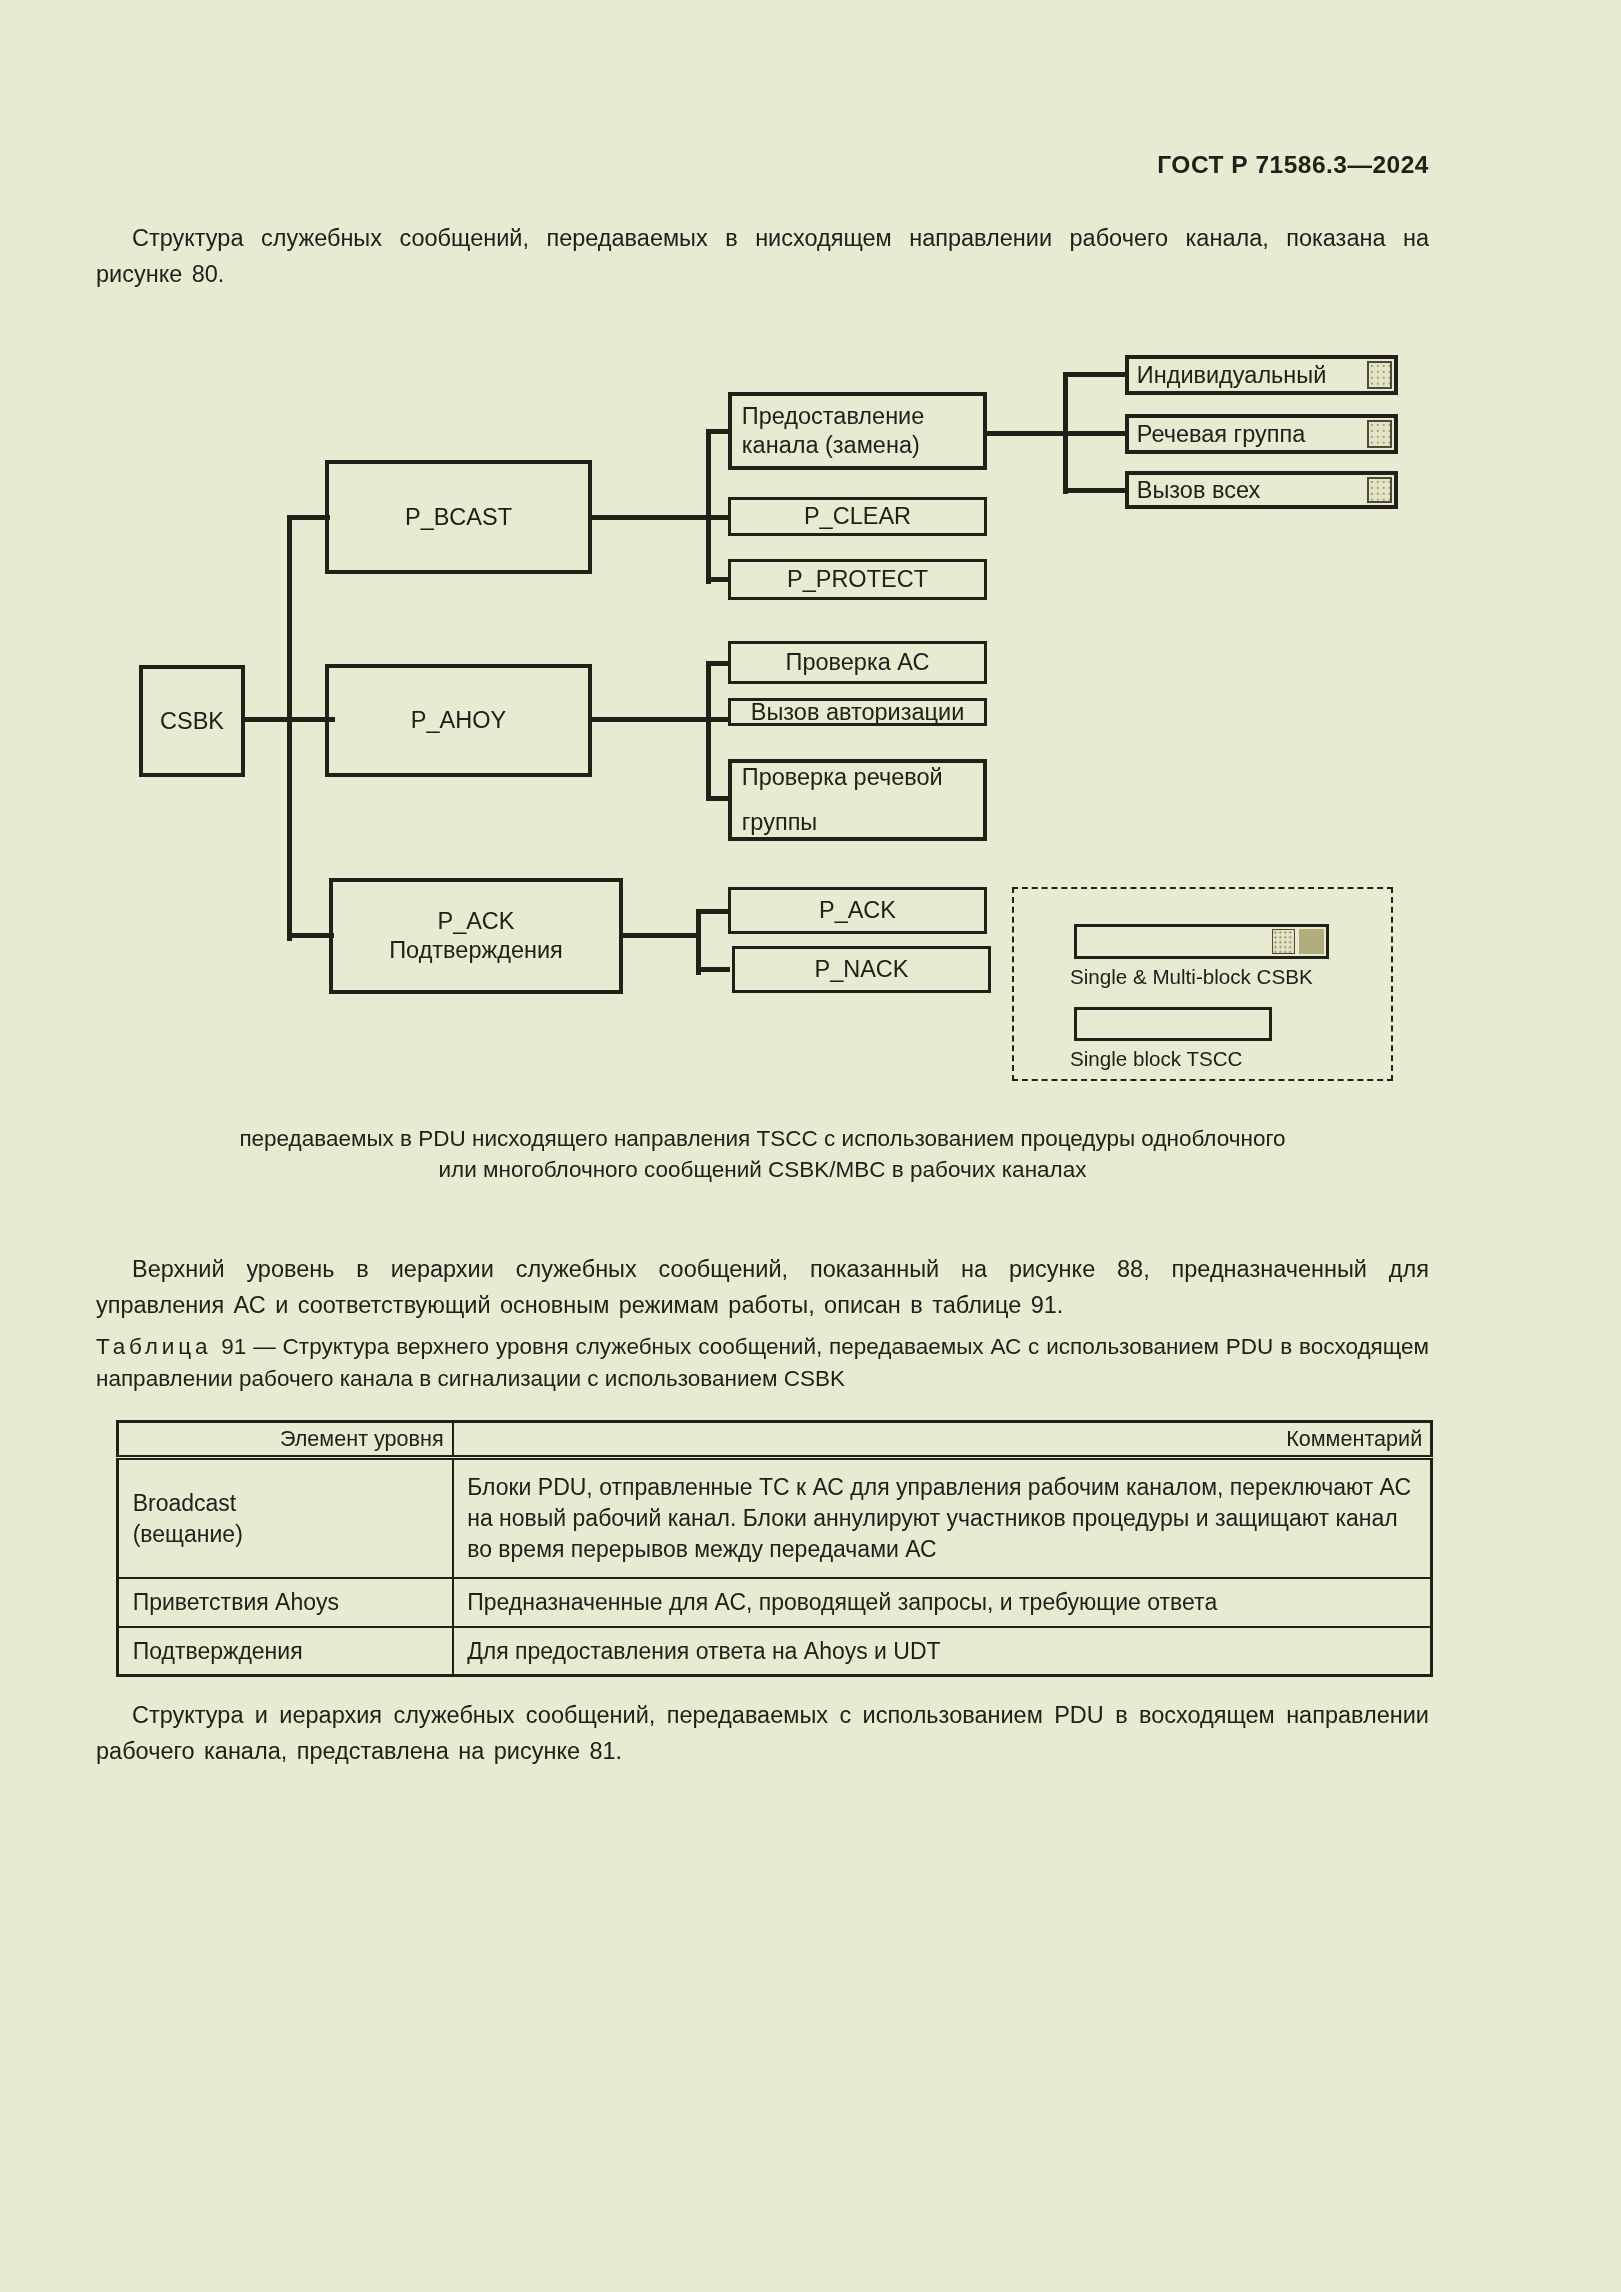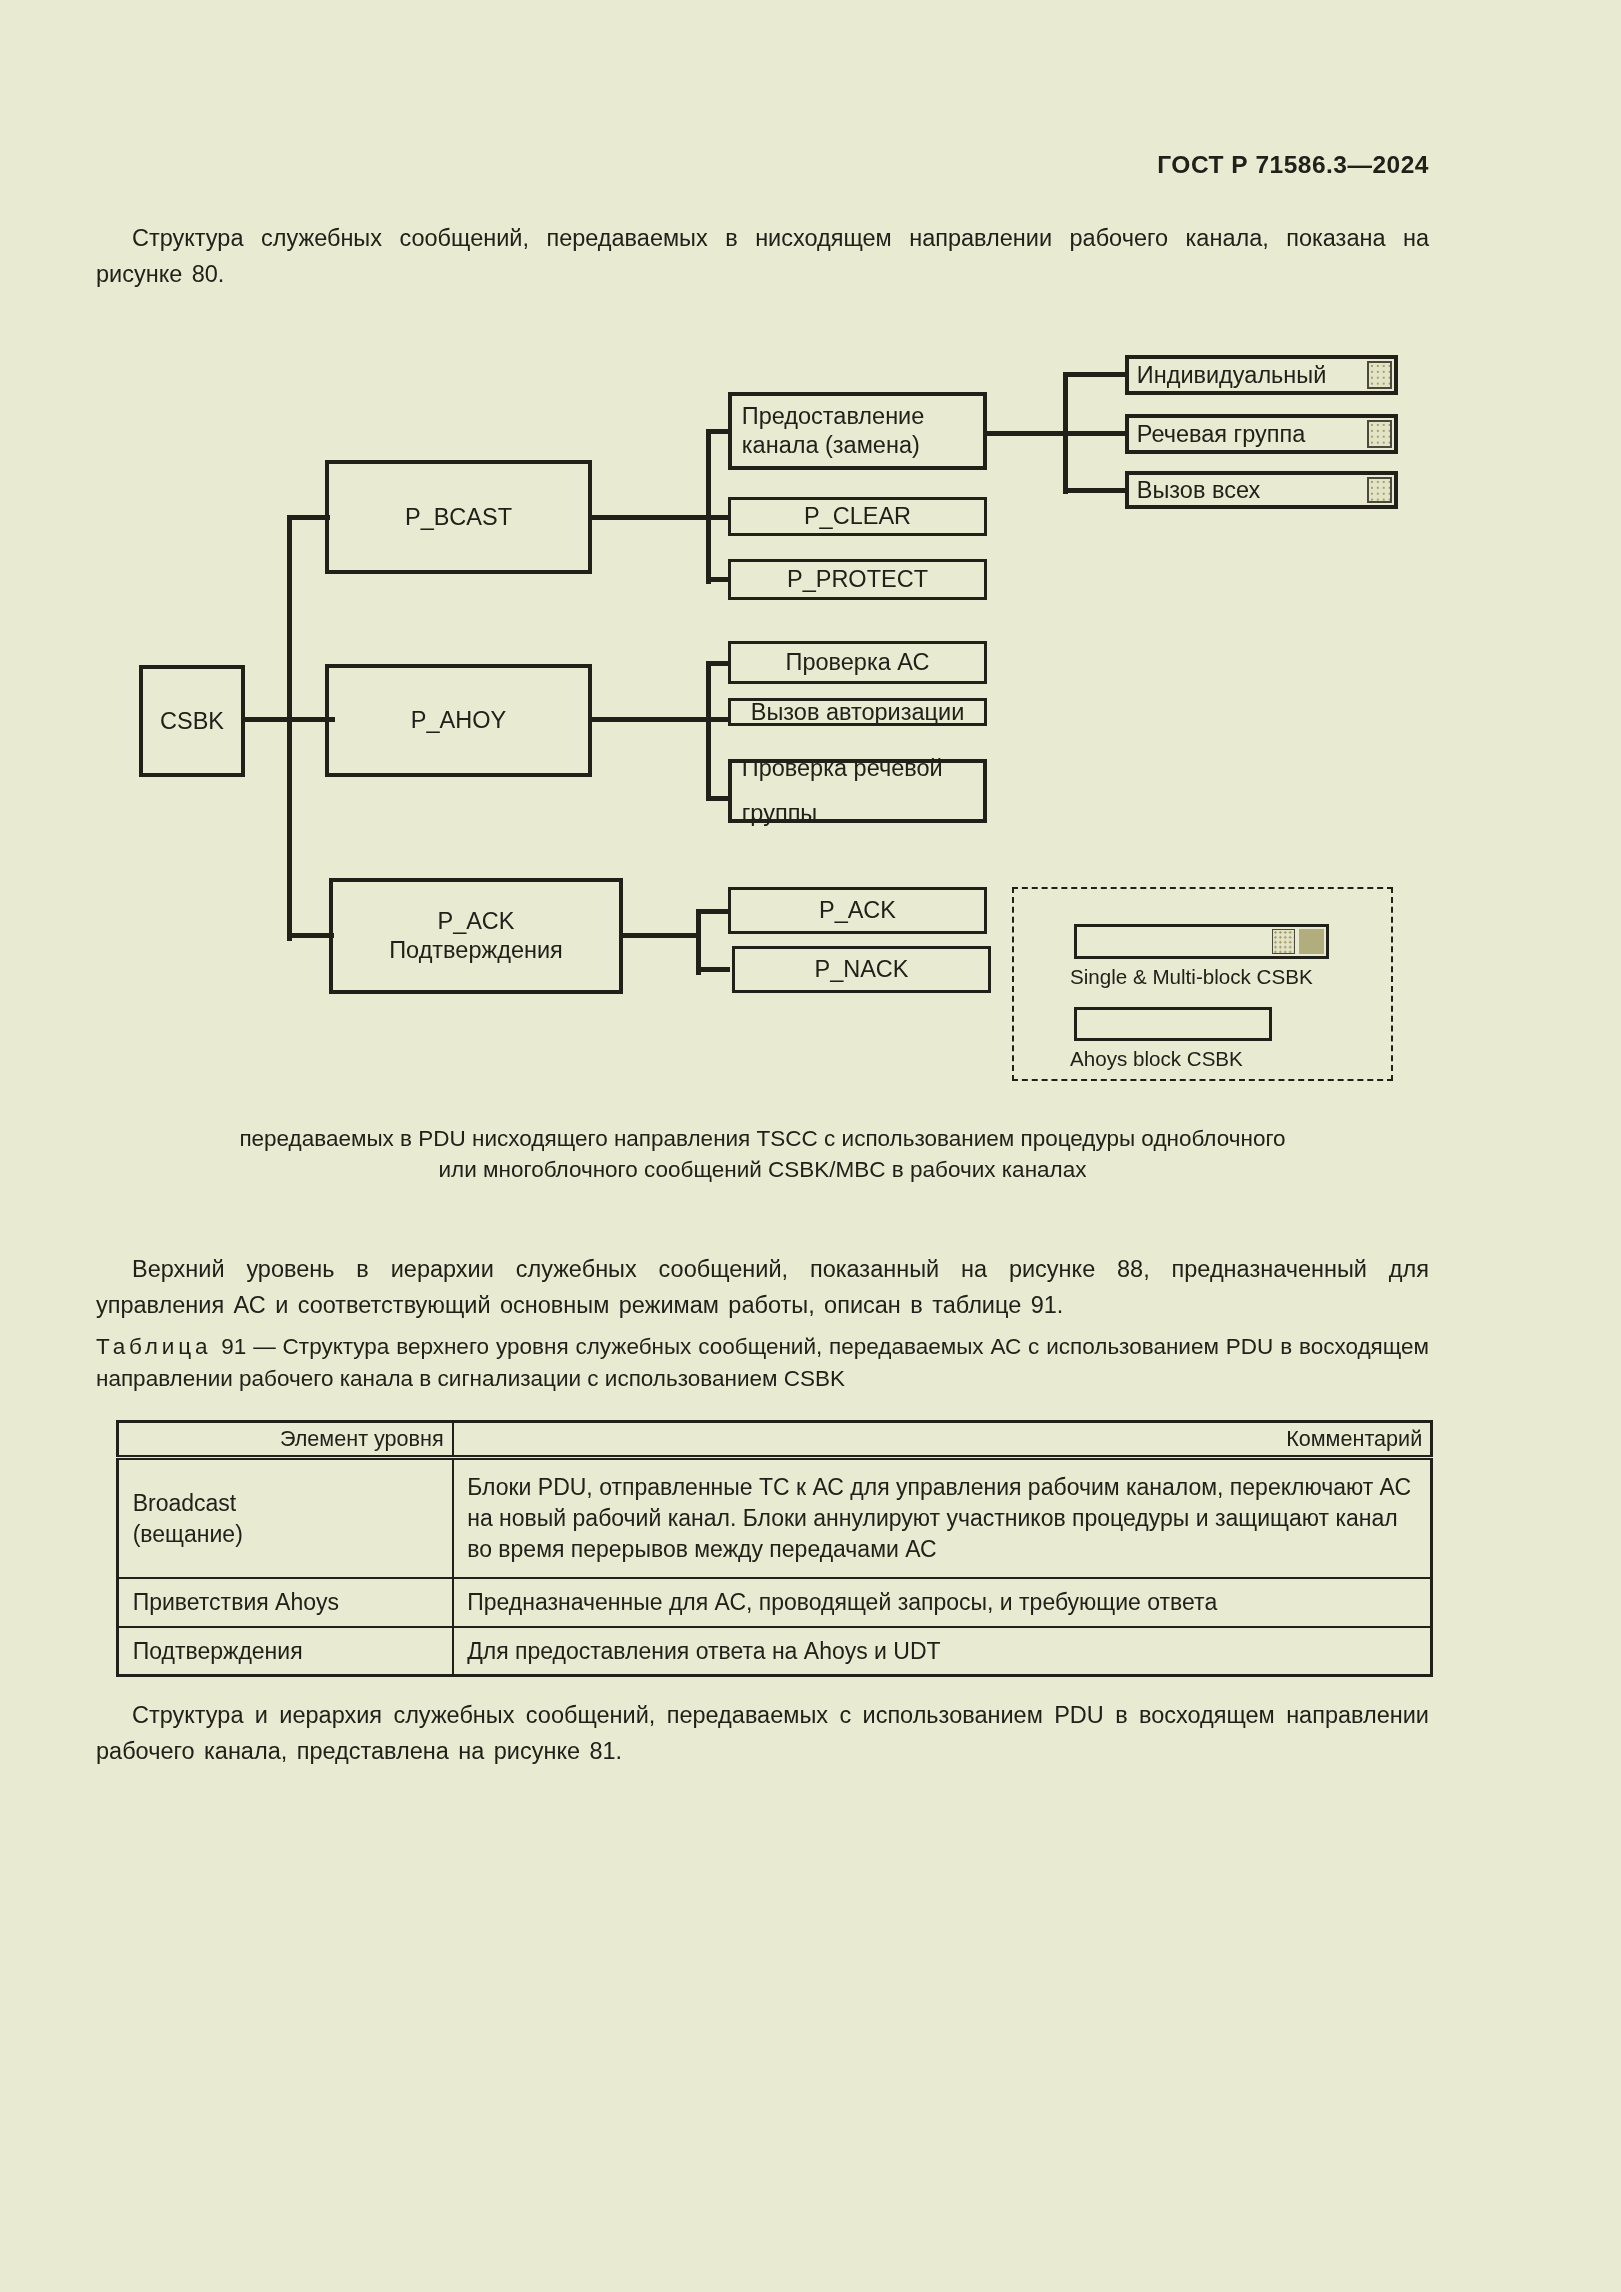--- a/index.html
+++ b/index.html
@@ -144,21 +144,21 @@
     <div class="bx thin" style="left:728px;top:559px;width:259px;height:41px;">
       <span>P_PROTECT</span>
     </div>
 
     <div class="bx thin" style="left:728px;top:641px;width:259px;height:43px;">
       <span>Проверка АС</span>
     </div>
     <div class="bx thin" style="left:728px;top:698px;width:259px;height:28px;">
       <span>Вызов авторизации</span>
     </div>
-    <div class="bx leftal" style="left:728px;top:759px;width:259px;height:64px;gap:16px;">
+    <div class="bx leftal" style="left:728px;top:759px;width:259px;height:82px;gap:16px;">
       <span>Проверка речевой</span>
       <span>группы</span>
     </div>
 
     <div class="bx thin" style="left:728px;top:887px;width:259px;height:47px;">
       <span>P_ACK</span>
     </div>
     <div class="bx thin" style="left:732px;top:946px;width:259px;height:47px;">
       <span>P_NACK</span>
     </div>
@@ -176,21 +176,21 @@
       <span class="sq"></span>
     </div>
 
     <div class="legend">
       <div class="lrect" style="left:60px;top:35px;width:255px;height:35px;">
         <span class="lsq-stipple"></span>
         <span class="lsq-solid"></span>
       </div>
       <div class="llabel" style="left:56px;top:76px;">Single &amp; Multi-block CSBK</div>
       <div class="lrect" style="left:60px;top:118px;width:198px;height:34px;"></div>
-      <div class="llabel" style="left:56px;top:158px;">Ahoys block CSBK</div>
+      <div class="llabel" style="left:56px;top:158px;">Single block TSCC</div>
     </div>
   </div>
 
   <div class="fig-caption">
     <div>передаваемых в PDU нисходящего направления TSCC с использованием процедуры одноблочного</div>
     <div>или многоблочного сообщений CSBK/MBC в рабочих каналах</div>
   </div>
 
   <p class="para indent" style="top:1251px;">Верхний уровень в иерархии служебных сообщений, показанный на рисунке 88, предназначенный для управления АС и соответствующий основным режимам работы, описан в таблице 91.</p>
 

